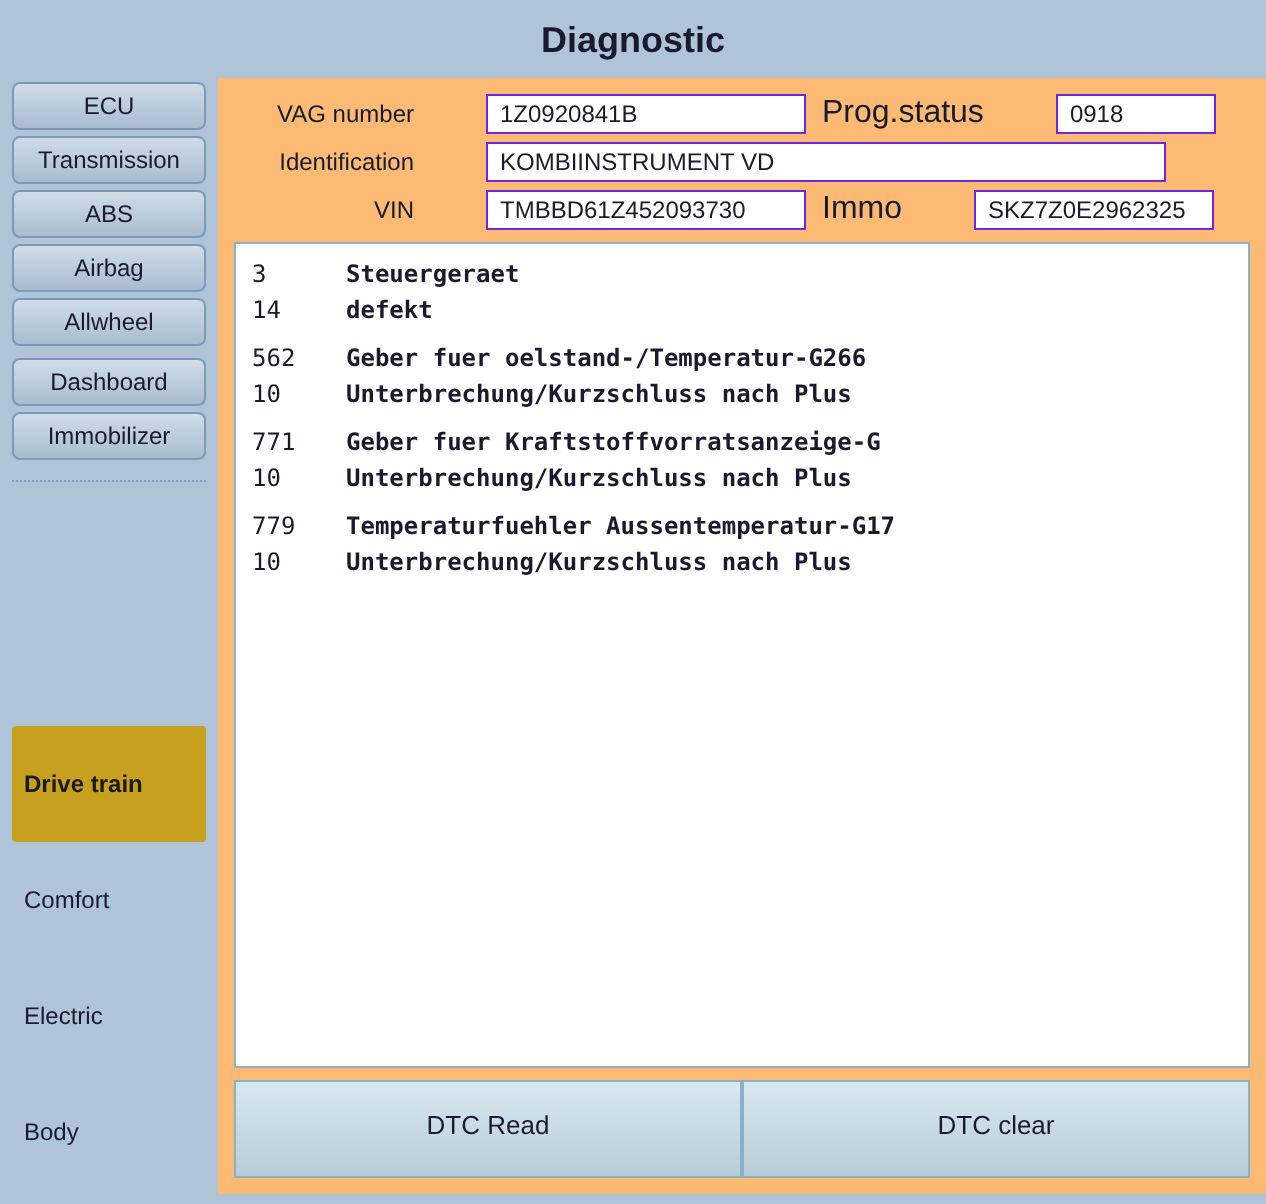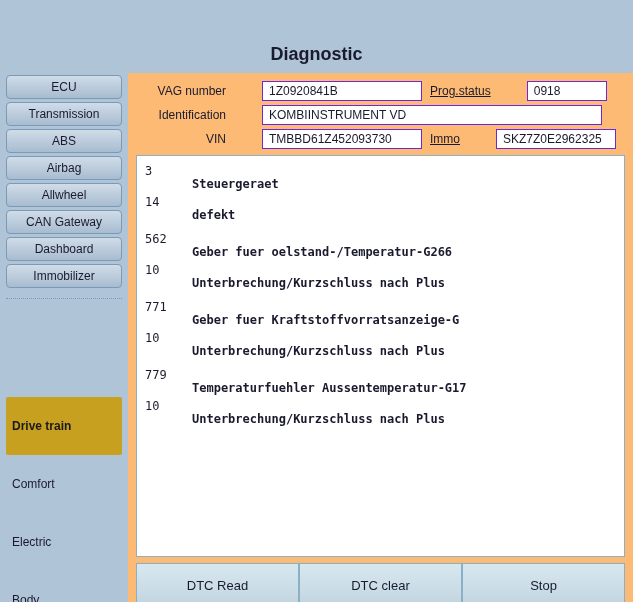--- a/index.html
+++ b/index.html
@@ -12,31 +12,30 @@
       overflow: hidden;
     }
 
     .header {
       background: #b0c4d8;
       text-align: center;
       padding: 10px 4px 8px;
       font-size: 18px;
       font-weight: bold;
       color: #1a1a2e;
-      margin-top: 34px;
     }
 
     .main-layout {
       display: flex;
       height: calc(602px - 44px);
     }
 
     
     .sidebar {
-      width: 128px;
+      width: 109px;
       background: #b0c4d8;
       display: flex;
       flex-direction: column;
       padding: 2px 6px;
       gap: 3px;
     }
 
     .sidebar-btn {
       background: linear-gradient(to bottom, #d0dce8, #a8bcd0);
       border: 1px solid #7a9ab8;
@@ -114,24 +113,23 @@
       color: #1a1a2e;
       min-width: 160px;
       margin-left: 28px;
     }
 
     .info-value.narrow {
       min-width: 80px;
     }
 
     .prog-label {
-      font-size: 12px;
+      font-size: 16px;
       color: #1a1a2e;
       white-space: nowrap;
-      text-decoration: underline;
     }
 
     
     .diag-log {
       flex: 1;
       background: white;
       border: 1px solid #8ab0c8;
       overflow-y: auto;
       padding: 6px 8px;
       font-size: 12px;
@@ -145,32 +143,31 @@
     }
 
     .diag-code {
       min-width: 35px;
       color: #1a1a2e;
     }
 
     .diag-desc {
       color: #1a1a2e;
       font-weight: bold;
-      margin-top: 13px;
     }
 
     .diag-spacer {
       height: 6px;
     }
 
     
     .bottom-bar {
       display: flex;
       gap: 0;
-      height: 60px;
+      height: 49px;
     }
 
     .bottom-btn {
       flex: 1;
       background: linear-gradient(to bottom, #d8e8f0, #b8ccd8);
       border: 1px solid #8ab0c8;
       font-size: 13px;
       color: #1a1a2e;
       cursor: pointer;
       text-align: center;
@@ -192,21 +189,20 @@
         <div class="sidebar-btn">ECU</div>
         <div style="height: 3px;"></div>
         <div class="sidebar-btn">Transmission</div>
         <div style="height: 3px;"></div>
         <div class="sidebar-btn">ABS</div>
         <div style="height: 3px;"></div>
         <div class="sidebar-btn">Airbag</div>
         <div style="height: 3px;"></div>
         <div class="sidebar-btn">Allwheel</div>
         <div style="height: 3px;"></div>
-        <div class="sidebar-btn">CAN Gateway</div>
         <div style="height: 3px;"></div>
         <div class="sidebar-btn">Dashboard</div>
         <div style="height: 3px;"></div>
         <div class="sidebar-btn">Immobilizer</div>
         <div style="height: 3px;"></div>
       </div>
 
     <hr class="sidebar-separator">
 
     <div class="sidebar-section">
@@ -274,17 +270,16 @@
         </div>
         <div class="diag-entry">
           <span class="diag-code">10</span>
           <span class="diag-desc">Unterbrechung/Kurzschluss nach Plus</span>
         </div>
       </div>
 
     <div class="bottom-bar">
       <div class="bottom-btn">DTC Read</div>
       <div class="bottom-btn">DTC clear</div>
-      <div class="bottom-btn">Stop</div>
     </div>
 
   </div>
 </div>
 
 </body></html>

